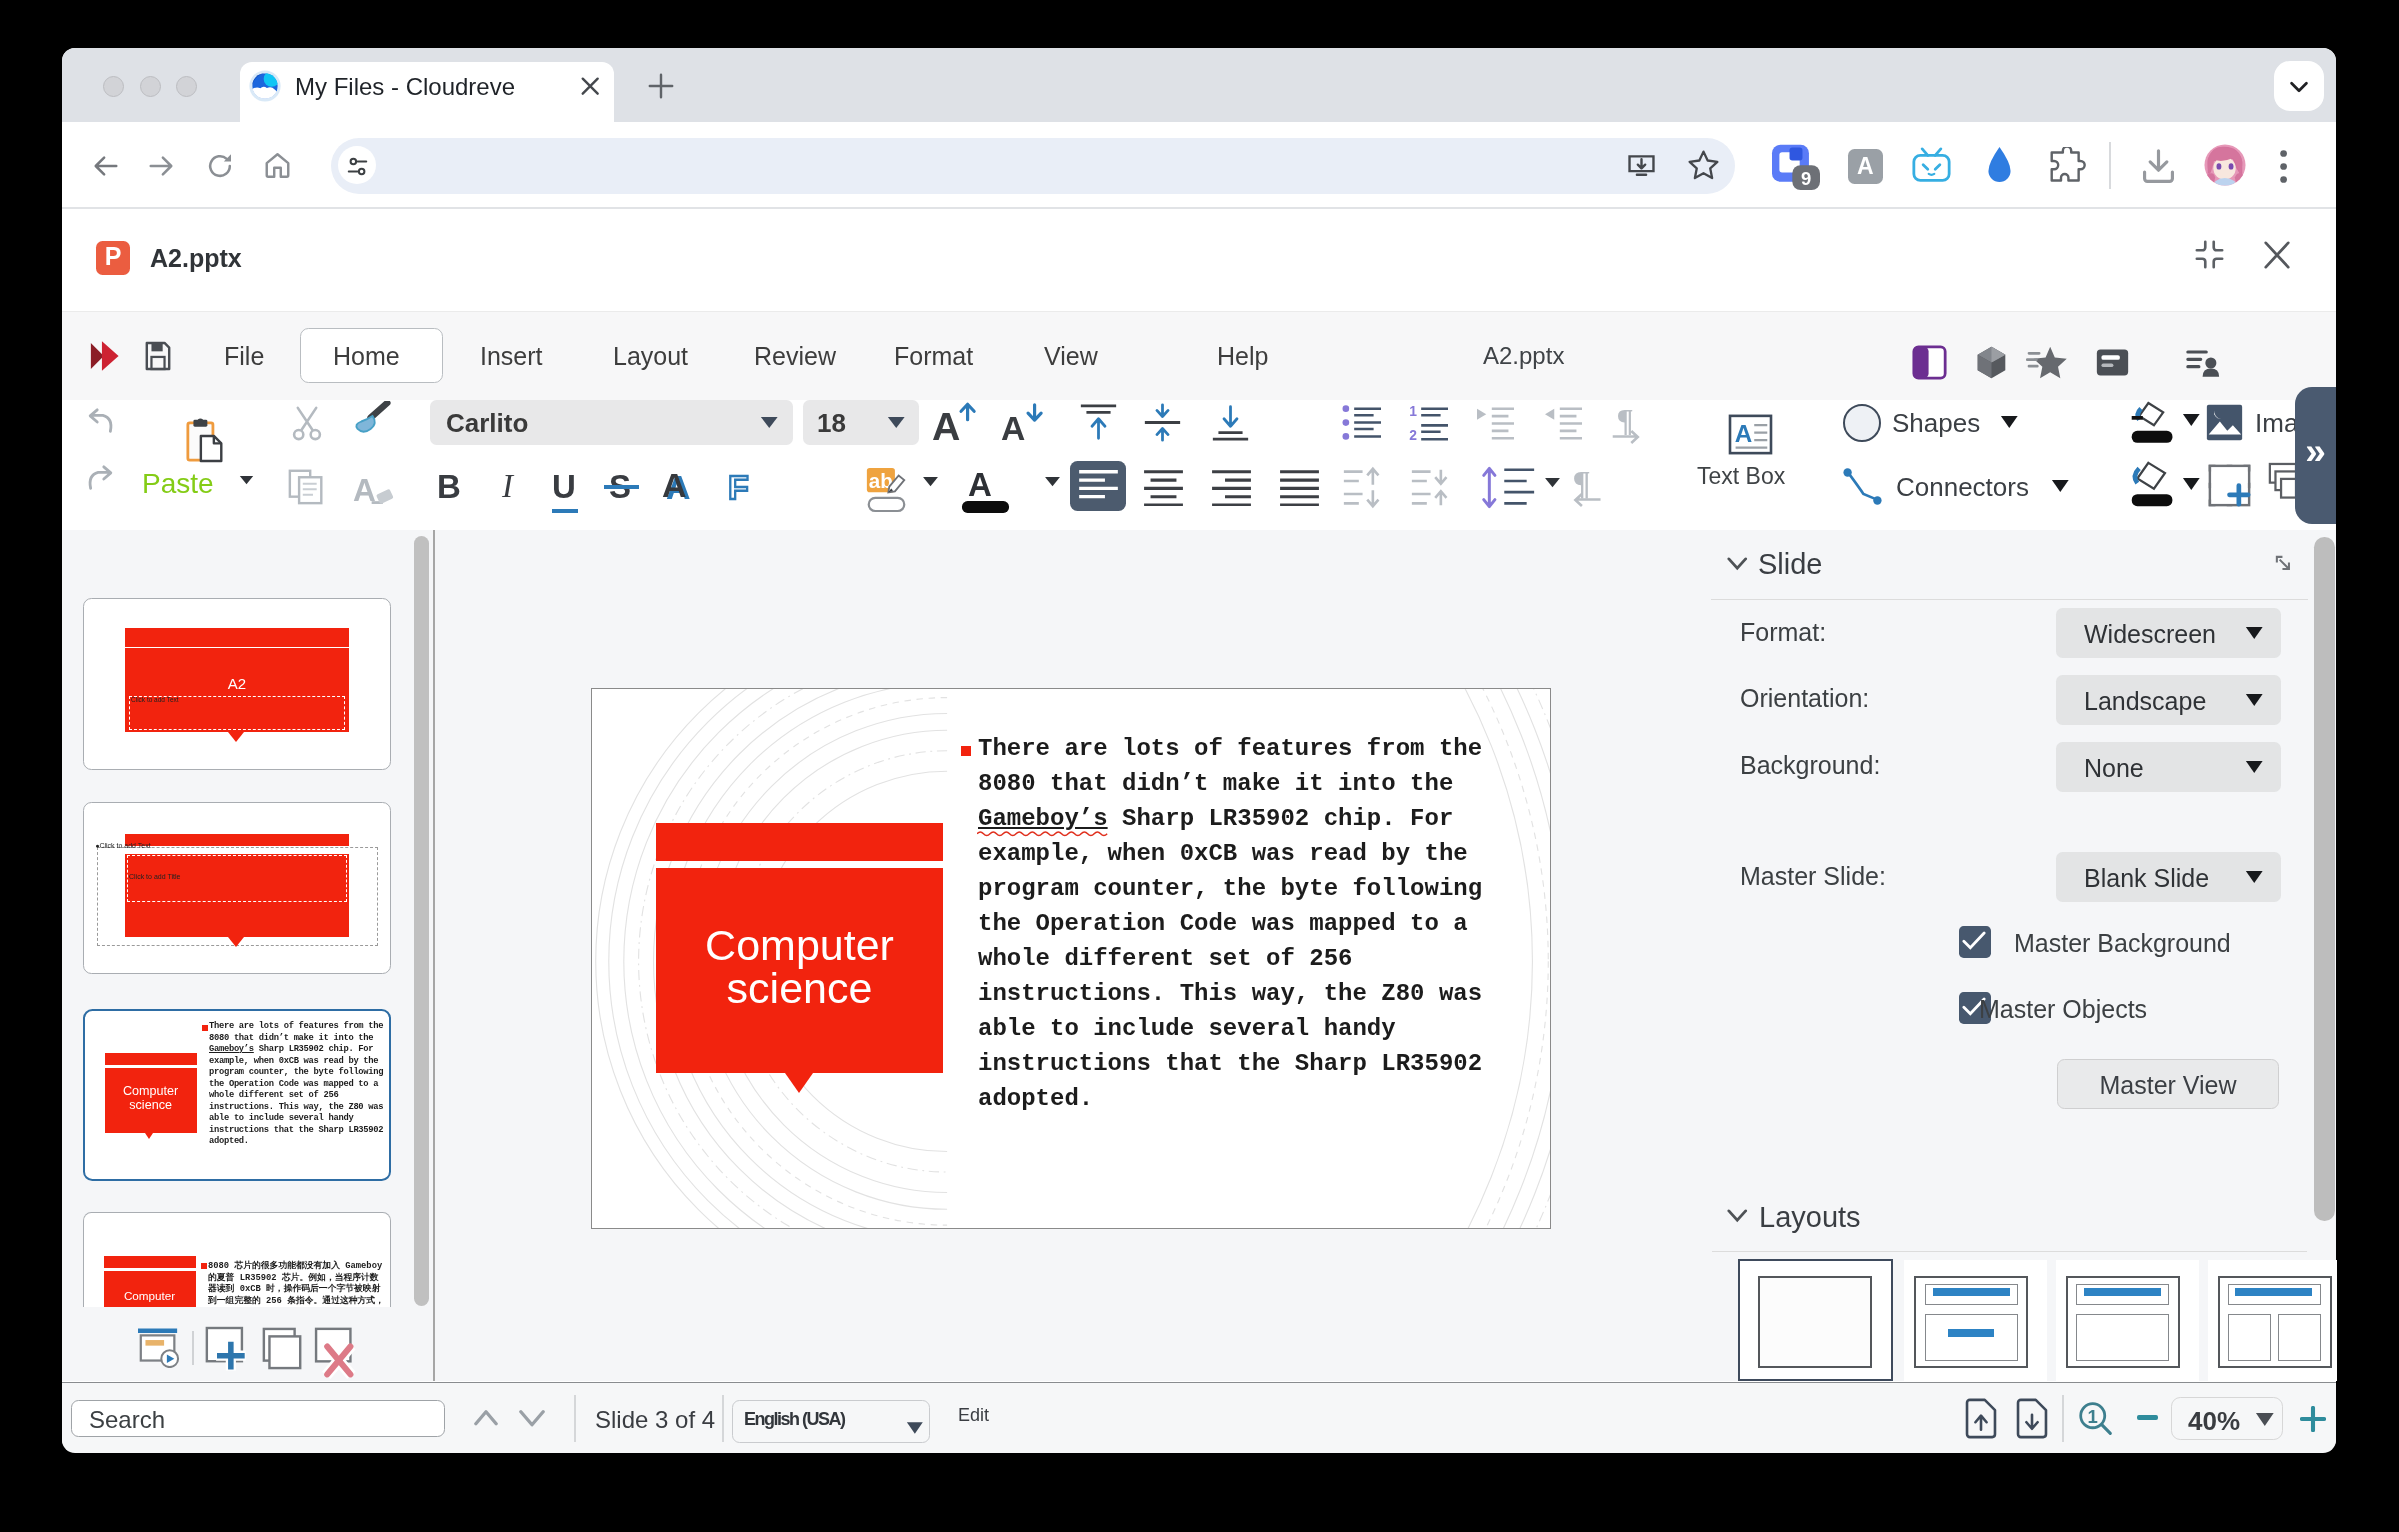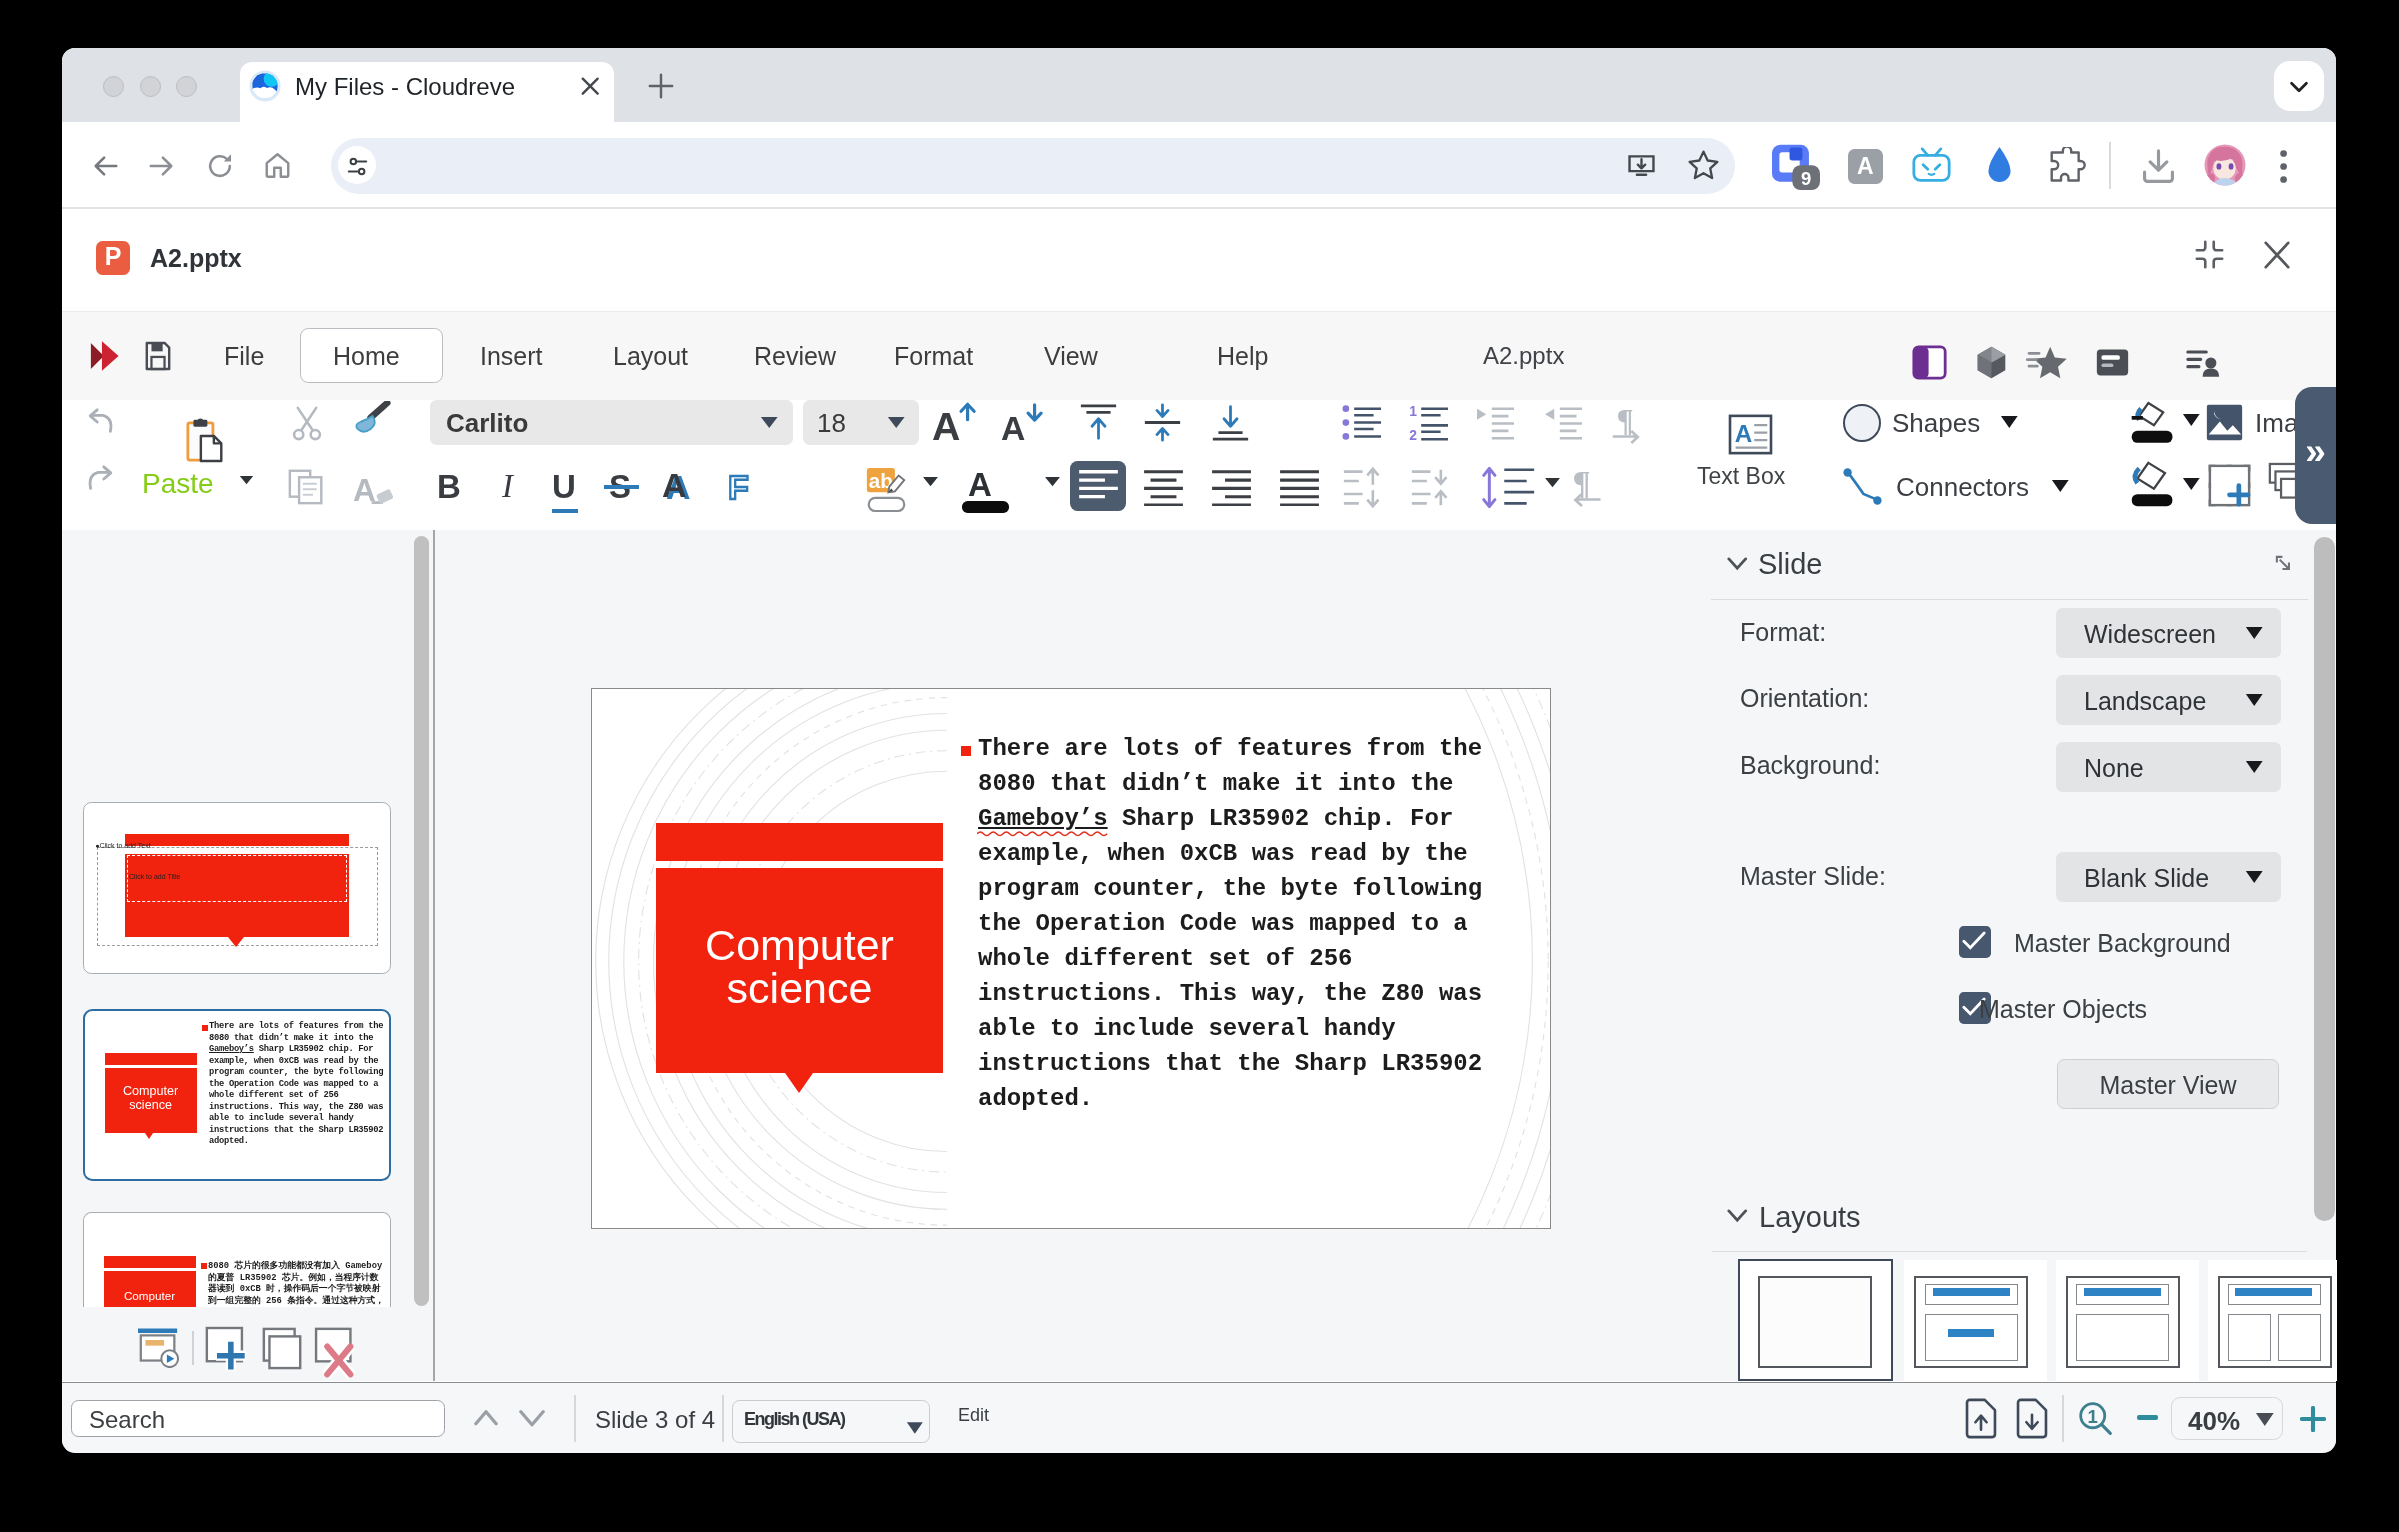--- a/index.html
+++ b/index.html
@@ -244,21 +244,21 @@
   <path d="M22 34 L34 34" stroke="#b4bac0" stroke-width="3"></path>
   <rect x="28" y="22" width="16" height="11" rx="2" fill="#c7ccd1" transform="rotate(-25 36 27)"></rect>
 </svg>
 
 <div class="abs" style="left:430px; top:400px; width:363px; height:45px; background:#e8e8e9; border-radius:6.5px;"></div>
 <div class="abs" style="left:446px; top:408px; font-size:26px; font-weight:bold; color:#3a3a3a;">Carlito</div>
 <svg class="abs" style="left:759px; top:415px;" width="20.5" height="15" viewBox="0 0 22 16">
       <path d="M2 2 L11 14 L20 2 Z" fill="#3e4a5a"></path>
     </svg>
 <div class="abs" style="left:803px; top:400px; width:116px; height:45px; background:#e8e8e9; border-radius:6.5px;"></div>
-<div class="abs" style="left:817px; top:408px; font-size:26px; font-weight:normal; color:#3a3a3a;">18</div>
+<div class="abs" style="left:817px; top:408px; font-size:26px; font-weight:bold; color:#3a3a3a;">18</div>
 <svg class="abs" style="left:886px; top:415px;" width="20.5" height="15" viewBox="0 0 22 16">
       <path d="M2 2 L11 14 L20 2 Z" fill="#3e4a5a"></path>
     </svg>
 
 <div class="abs" style="left:437px; top:468px; font-size:33px; font-weight:800; color:#393c41;">B</div>
 <div class="abs" style="left:502px; top:468px; font-size:33px; font-style:italic; font-family:'Liberation Serif',serif; color:#393c41;">I</div>
 <div class="abs" style="left:552px; top:468px; font-size:33px; font-weight:bold; color:#393c41;">U</div>
 <div class="abs" style="left:552px; top:509px; width:26px; height:3.7px; background:#2c7ab8;"></div>
 <div class="abs" style="left:609px; top:468px; font-size:33px; font-weight:bold; color:#393c41;">S</div>
 <div class="abs" style="left:604px; top:485px; width:35px; height:3.7px; background:#2c7ab8;"></div>
@@ -430,20 +430,28 @@
 
 <div class="abs" style="left:62px; top:530px; width:2274px; height:851px; background:#f5f6f8;"></div>
 
 <style>
   .thumb { position:absolute; left:83px; width:308px; height:172px; background:#fff;
     border:1.9px solid #a9adb2; border-radius:8.4px; overflow:hidden; }
   .tmicro { position:absolute; font-family:"Liberation Mono", monospace; font-weight:bold;
     color:#1c1c1c; font-size:8.8px; line-height:11.5px; white-space:pre; letter-spacing:-0.3px;}
 </style>
 
+<div class="thumb" style="top:598px;">
+  <div class="abs" style="left:41px; top:29px; width:224px; height:18.6px; background:#f2230e;"></div>
+  <div class="abs" style="left:41px; top:49px; width:224px; height:84px; background:#f2230e;"></div>
+  <div class="abs" style="left:41px; top:76px; width:224px; text-align:center; font-size:15px; color:#fff;">A2</div>
+  <div class="abs" style="left:45px; top:97px; width:216px; height:34px; border:0.9px dashed #fff;"></div>
+  <div class="abs" style="left:47px; top:97px; font-size:6.5px; color:#222;">Click to add Text</div>
+  <div class="abs" style="left:144px; top:133px; width:0; height:0; border-left:8.4px solid transparent; border-right:8.4px solid transparent; border-top:10.3px solid #f2230e;"></div>
+</div>
 
 <div class="thumb" style="top:802px;">
   <div class="abs" style="left:41px; top:31px; width:224px; height:12px; background:#f2230e;"></div>
   <div class="abs" style="left:41px; top:51px; width:224px; height:83px; background:#f2230e;"></div>
   <div class="abs" style="left:13px; top:44px; width:281px; height:99px; border:0.9px dashed #9a9a9a;"></div>
   <div class="abs" style="left:11.2px; top:39px; font-size:7px; color:#222;">●Click to add Text</div>
   <div class="abs" style="left:43px; top:52px; width:220px; height:47px; border:0.9px dashed #fff;"></div>
   <div class="abs" style="left:45px; top:70px; font-size:7px; color:#222;">Click to add Title</div>
   <div class="abs" style="left:144px; top:134px; width:0; height:0; border-left:8.4px solid transparent; border-right:8.4px solid transparent; border-top:10.3px solid #f2230e;"></div>
 </div>

